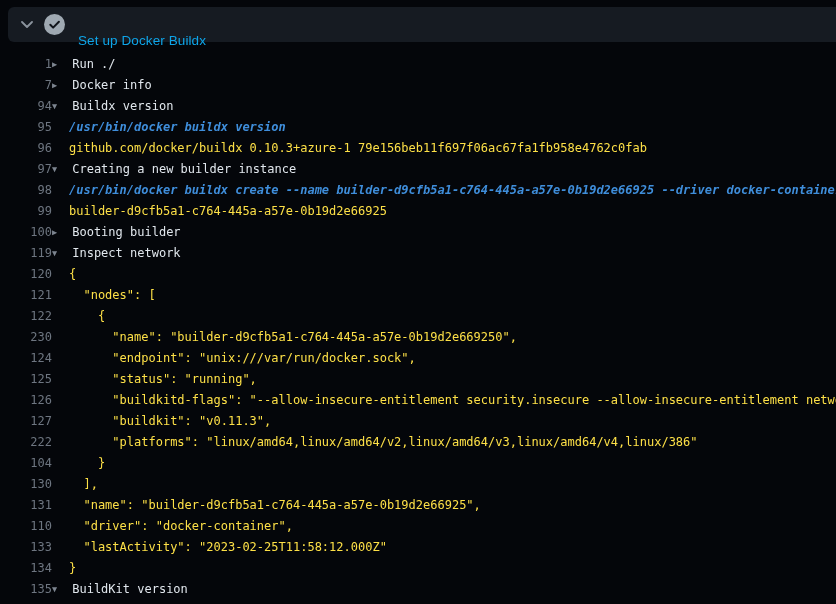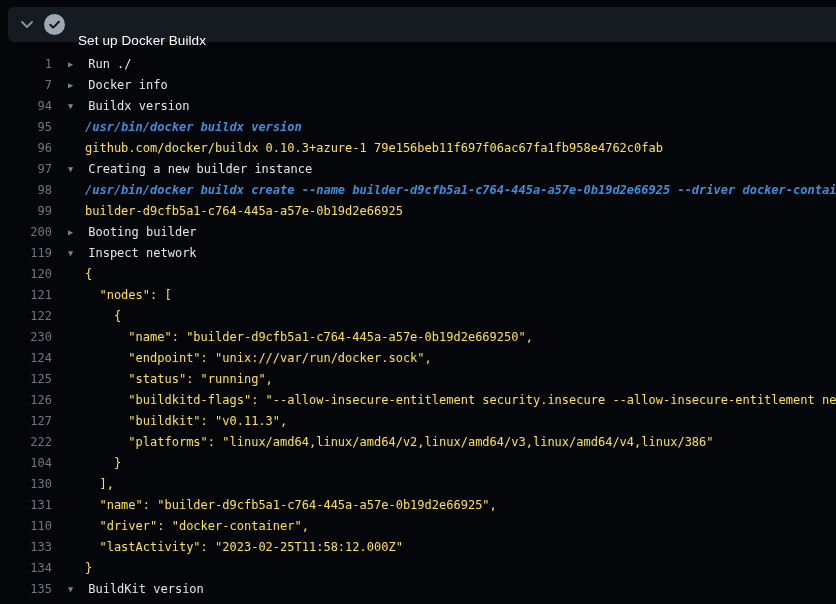--- a/index.html
+++ b/index.html
@@ -28,21 +28,21 @@
     flex: none;
   }
   .status-box {
     margin-left: 6px;
     width: 21px; height: 21px;
     display: flex; align-items: center; justify-content: center;
     flex: none;
   }
   .step-title {
     margin-left: 13px;
-    color: #ffffff;
+    color: #0ea5e9;
     font-size: 13.5px;
     font-weight: 500;
     letter-spacing: 0.1px;
     margin-top: 32px;
   }
 
   
   .log {
     padding-top: 12px;
     font-family: "DejaVu Sans Mono", "Liberation Mono", monospace;
@@ -57,21 +57,20 @@
   }
   .row .num {
     flex: none;
     width: 52px;
     text-align: right;
     color: #6e7681;
     cursor: pointer;
   }
   .row .text {
     flex: none;
-    margin-left: 16px;
     white-space: pre;
   }
   .row.output .text,
   .row.command .text { padding-left: 17px; }
   .row.output .text  { color: #fde047; }
   .row.command .text { color: #3f8edb; font-weight: bold; font-style: italic; }
   .row.group { cursor: pointer; }
   .row.group .arrow {
     display: inline-block;
     width: 13px;
@@ -103,21 +102,21 @@
 
   <div class="log" id="log">
       <div class="row group"><span class="num">1</span><span class="text"><span class="arrow">▶</span><span class="gtitle"> Run ./</span></span></div>
       <div class="row group"><span class="num">7</span><span class="text"><span class="arrow">▶</span><span class="gtitle"> Docker info</span></span></div>
       <div class="row group"><span class="num">94</span><span class="text"><span class="arrow">▼</span><span class="gtitle"> Buildx version</span></span></div>
       <div class="row command"><span class="num">95</span><span class="text">/usr/bin/docker buildx version</span></div>
       <div class="row output"><span class="num">96</span><span class="text">github.com/docker/buildx 0.10.3+azure-1 79e156beb11f697f06ac67fa1fb958e4762c0fab</span></div>
       <div class="row group"><span class="num">97</span><span class="text"><span class="arrow">▼</span><span class="gtitle"> Creating a new builder instance</span></span></div>
       <div class="row command"><span class="num">98</span><span class="text">/usr/bin/docker buildx create --name builder-d9cfb5a1-c764-445a-a57e-0b19d2e66925 --driver docker-container</span></div>
       <div class="row output"><span class="num">99</span><span class="text">builder-d9cfb5a1-c764-445a-a57e-0b19d2e66925</span></div>
-      <div class="row group"><span class="num">200</span><span class="text"><span class="arrow">▶</span><span class="gtitle"> Booting builder</span></span></div>
+      <div class="row group"><span class="num">100</span><span class="text"><span class="arrow">▶</span><span class="gtitle"> Booting builder</span></span></div>
       <div class="row group"><span class="num">119</span><span class="text"><span class="arrow">▼</span><span class="gtitle"> Inspect network</span></span></div>
       <div class="row output"><span class="num">120</span><span class="text">{</span></div>
       <div class="row output"><span class="num">121</span><span class="text">  "nodes": [</span></div>
       <div class="row output"><span class="num">122</span><span class="text">    {</span></div>
       <div class="row output"><span class="num">230</span><span class="text">      "name": "builder-d9cfb5a1-c764-445a-a57e-0b19d2e669250",</span></div>
       <div class="row output"><span class="num">124</span><span class="text">      "endpoint": "unix:///var/run/docker.sock",</span></div>
       <div class="row output"><span class="num">125</span><span class="text">      "status": "running",</span></div>
       <div class="row output"><span class="num">126</span><span class="text">      "buildkitd-flags": "--allow-insecure-entitlement security.insecure --allow-insecure-entitlement network</span></div>
       <div class="row output"><span class="num">127</span><span class="text">      "buildkit": "v0.11.3",</span></div>
       <div class="row output"><span class="num">222</span><span class="text">      "platforms": "linux/amd64,linux/amd64/v2,linux/amd64/v3,linux/amd64/v4,linux/386"</span></div>

